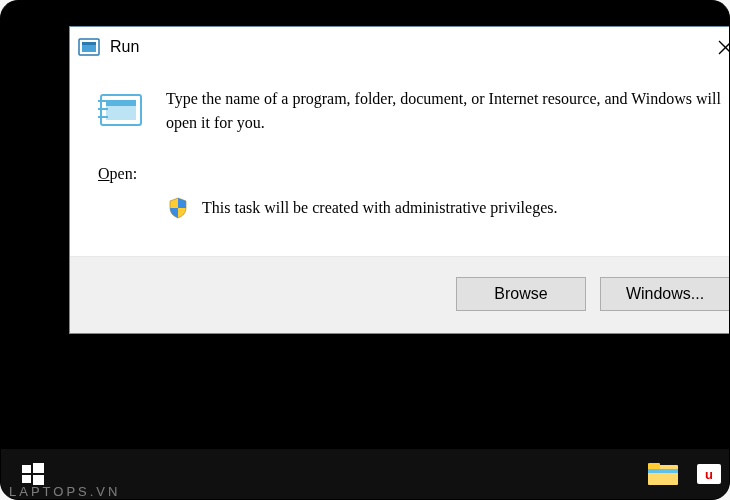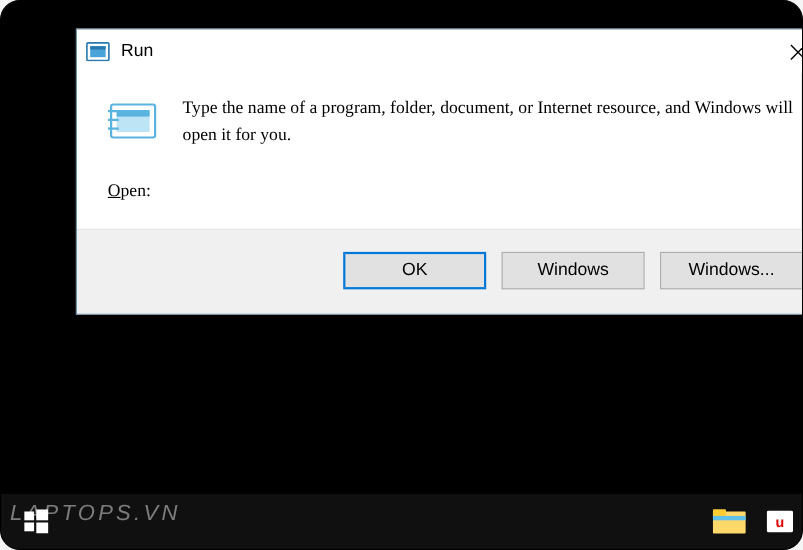--- a/index.html
+++ b/index.html
@@ -162,28 +162,27 @@
       height: 48px;
       display: flex;
       align-items: center;
       justify-content: center;
       cursor: pointer;
     }
     .spacer { flex: 1; }
     .watermark {
       position: absolute;
       left: 8px;
-      bottom: 20px;
+      bottom: 0;
       color: rgba(255,255,255,0.45);
-      font-size: 20px;
+      font-size: 13px;
       letter-spacing: 3px;
       font-family: Arial, sans-serif;
       z-index: 100;
       pointer-events: none;
-      font-style: italic;
     }
   </style>
 </head>
 <body>
 
 <div class="outer-border">
   <div class="taskbar">
     <div class="taskbar-item">
       <svg width="22" height="22" viewBox="0 0 22 22">
         <rect x="0" y="2" width="9" height="8" fill="#fff"></rect>
@@ -238,23 +237,32 @@
             <line x1="0" y1="28" x2="10" y2="28" stroke="#5ab4e0" stroke-width="2"></line>
           </svg>
         </span>
         <div class="instruction-text">Type the name of a program, folder, document, or Internet resource, and Windows will open it for you.</div>
       </div>
 
       <div class="input-row">
         <div class="label"><span class="underline">O</span><span>pen:</span></div>
       </div>
 
+      <div class="admin-row">
+        <span class="shield-icon">
+          <svg width="20" height="22" viewBox="0 0 20 22">
+            <path d="M10 1 L18 4 L18 11 Q18 18 10 21 Q2 18 2 11 L2 4 Z" fill="#fc3" stroke="#a88020" stroke-width="0.6"></path>
+            <path d="M10 1 L18 4 L18 11 L10 11 Z" fill="#3a8de0"></path>
+            <path d="M10 11 L10 21 Q2 18 2 11 Z" fill="#3a8de0"></path>
+          </svg>
+        </span>
+        <span class="admin-text">This task will be created with administrative privileges.</span>
+      </div>
     </div>
 
     <div class="button-area">
-      <button class="btn primary">OK</button>
-      <button class="btn">Windows</button>
+      <button class="btn">Browse</button>
       <button class="btn">Windows...</button>
     </div>
   </div>
 
   <div class="watermark">LAPTOPS.VN</div>
 </div>
 
 </body></html>

